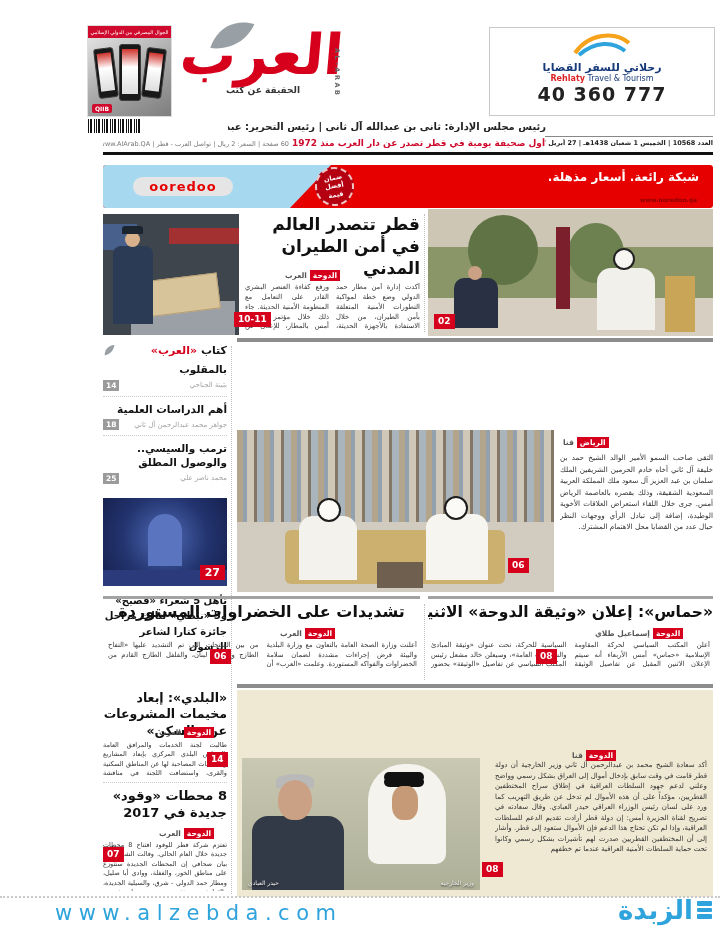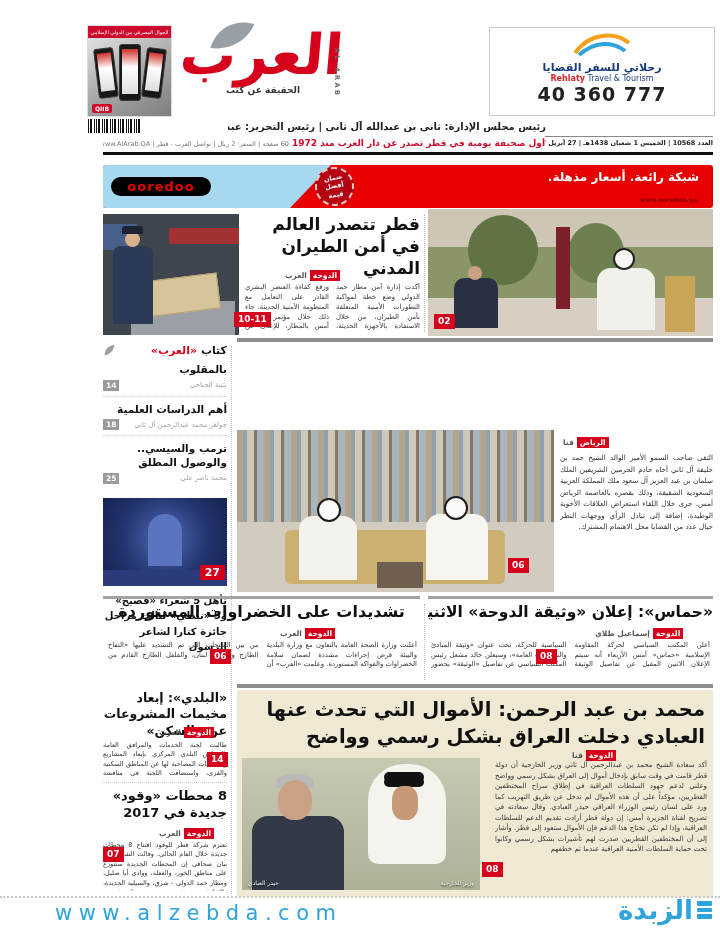--- a/index.html
+++ b/index.html
@@ -25,21 +25,21 @@
   .reh-phone{font-size:19px;font-weight:700;color:#222;direction:ltr;letter-spacing:1px;}
   .names{left:228px;top:121px;width:318px;font-size:10px;font-weight:700;color:#222;text-align:center;white-space:nowrap;overflow:hidden;}
   .firstdaily{left:293px;top:138px;width:252px;font-size:9px;font-weight:800;color:#cf0a2c;text-align:center;white-space:nowrap;overflow:hidden;}
   .infoline{left:103px;top:140px;width:186px;font-size:6.5px;color:#777;text-align:center;white-space:nowrap;overflow:hidden;}
   .issuetop{left:545px;top:136px;width:168px;height:1px;background:#888;}
   .issueline{left:545px;top:139px;width:168px;font-size:6.5px;font-weight:700;color:#222;text-align:center;white-space:nowrap;overflow:hidden;}
   .hdrule{left:103px;top:152px;width:610px;height:3px;background:#111;}
   
   .ooredoo{left:103px;top:165px;width:610px;height:43px;background:#e60000;border-radius:3px;overflow:hidden;}
   .oo-sky{position:absolute;left:0;top:0;bottom:0;width:228px;background:#a6d9ef;clip-path:polygon(0 0,100% 0,82% 100%,0 100%);}
-  .oo-pill{position:absolute;left:8px;top:12px;width:100px;height:19px;background:#000000;border-radius:10px;color:#e60000;font-weight:800;font-size:13px;text-align:center;line-height:19px;letter-spacing:1px;direction:ltr;}
+  .oo-pill{position:absolute;left:30px;top:12px;width:100px;height:19px;background:#e5e5e5;border-radius:10px;color:#e60000;font-weight:800;font-size:13px;text-align:center;line-height:19px;letter-spacing:1px;direction:ltr;}
   .oo-seal{position:absolute;left:212px;top:2px;width:39px;height:39px;border-radius:50%;background:#b50012;border:2px dashed #eec4c4;color:#fff;font-size:6.5px;font-weight:700;text-align:center;display:flex;align-items:center;justify-content:center;box-sizing:border-box;padding:3px;transform:rotate(-10deg);line-height:1.3;}
   .oo-head{position:absolute;right:14px;top:5px;font-size:12px;font-weight:800;color:#fff;}
   .oo-url{position:absolute;right:16px;top:31px;font-size:6px;color:#8a0404;font-weight:700;direction:ltr;}
   
   .byline{display:flex;gap:3px;align-items:center;}
   .loc{background:#d6001c;color:#fff;padding:0 3px;font-weight:700;font-size:7.5px;line-height:11px;}
   .src{font-weight:700;color:#555;font-size:7.5px;line-height:11px;}
   .pg{background:#d6001c;color:#fff;font-weight:700;font-size:9px;line-height:1;padding:3px 4px;position:absolute;}
   .btxt{color:#333;text-align:justify;overflow:hidden;}
   .atitle{font-weight:800;color:#101010;text-align:right;line-height:1.3;cursor:pointer;}
@@ -296,24 +296,20 @@
     <div class="b byline" style="left:56px;top:40px;">
       <span class="loc">الدوحة</span>
       <span class="src">العرب</span>
     </div>
     <div class="b btxt" style="left:0;top:53px;width:124px;height:50px;font-size:6.5px;line-height:1.45;">تعتزم شركة قطر للوقود افتتاح 8 محطات جديدة خلال العام الحالي. وقالت الشركة في بيان صحافي إن المحطات الجديدة ستتوزع على مناطق الخور، والغفلة، ووادي أبا صليل، ومطار حمد الدولي - شرق، والسيلية الجديدة، والثمامة، ومدينة مسيعيد - حيل شعيب، والسيلية القديمة</div>
     <span class="pg" style="left:0;top:59px;">07</span>
   </div>
 
   <div class="b hbar" style="left:237px;top:684px;width:476px;height:4px;"></div>
   <div class="b fmbox">
-    <div class="fm-title">
-      <span style="display:block;">محمد بن عبد الرحمن: الأموال التي تحدث عنها</span>
-      <span style="display:block;">العبادي دخلت العراق بشكل رسمي وواضح</span>
-    </div>
     <div class="byline" style="position:absolute;left:335px;top:60px;">
       <span class="loc">الدوحة</span>
       <span class="src">قنا</span>
     </div>
     <div class="fmphoto">
       <div class="fm-m1"></div>
         <div class="fm-m1hair"></div>
         <div class="fm-m1h"></div>
       <div class="fm-m2g"></div>
         <div class="fm-m2a"></div>

